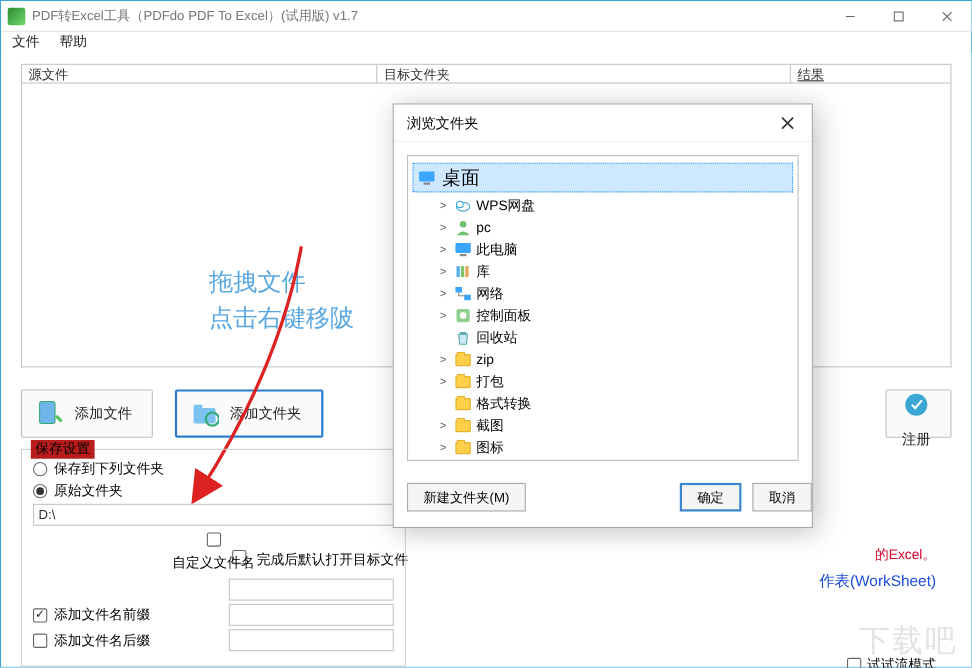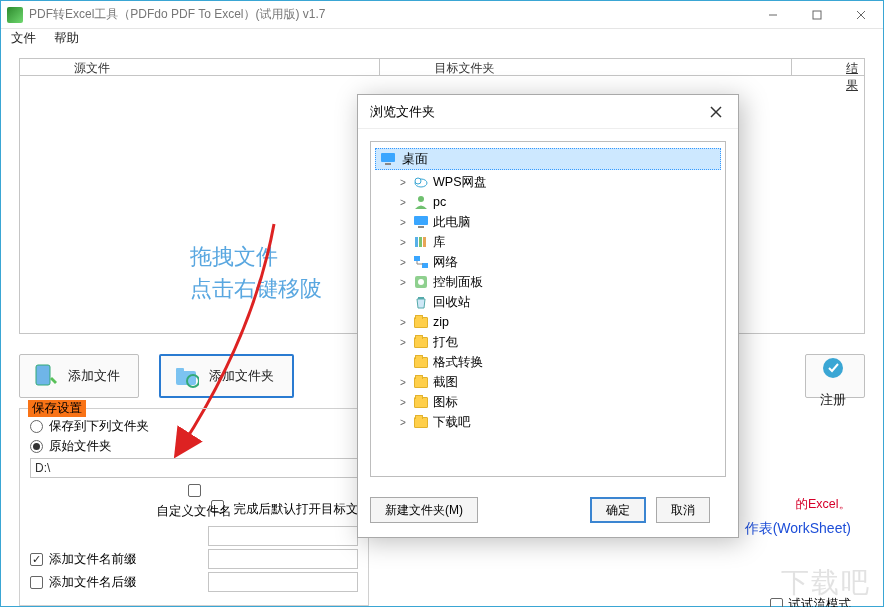--- a/index.html
+++ b/index.html
@@ -6,58 +6,58 @@
   body { margin:0; width:884px; height:607px; background:#fff; overflow:hidden; }
   .window { width:884px; height:607px; border:1px solid #3aa6d4; display:flex; flex-direction:column; }
   .titlebar { height:28px; display:flex; align-items:center; background:#fff; border-bottom:1px solid #e5e5e5; }
   .titlebar .appicon { width:16px; height:16px; margin:0 6px; background:linear-gradient(135deg,#2d8a2d,#6fd86f); border-radius:2px; position:relative;}
   .titlebar .title { font-size:12px; color:#777; flex:1; }
   .titlebar .winbtns { display:flex; }
   .titlebar .winbtn { width:44px; height:28px; display:flex; align-items:center; justify-content:center; color:#666; font-size:12px;}
   .menubar { height:24px; display:flex; align-items:center; padding:0 10px; gap:18px; font-size:12.5px; color:#222;}
   .client { flex:1; background:#fff; position:relative; padding:10px 18px 0 18px; }
   .gridhead { display:flex; border:1px solid #c5c5c5; height:18px; font-size:12px; color:#333; background:#fff;}
-  .gridhead > div { padding:1px 6px; border-right:1px solid #c5c5c5;margin-left:48px;}
+  .gridhead > div { padding:1px 6px; border-right:1px solid #c5c5c5;}
   .gridhead > div:last-child{border-right:none;text-decoration:underline;}
   .gh1{width:323px;} .gh2{width:376px;} .gh3{flex:1;}
   .dropzone { border:1px solid #c5c5c5; border-top:none; height:258px; position:relative;}
   .dzhint { position:absolute; left:170px; top:165px; color:#59a7e0; font-size:22px; line-height:32px;}
   .arrow { position:absolute; left:144px; top:138px; }
   .btnrow { display:flex; gap:20px; margin-top:20px; align-items:center; }
   .bigbtn { height:44px; border:1px solid #bfbfbf; background:#fafafa; display:flex; align-items:center; padding:0 18px 0 14px; font-size:13px; color:#222; gap:10px; border-radius:2px;}
   .bigbtn .ico { width:24px; height:26px; }
   .bigbtn.primary { border:2px solid #2a7bd1; }
   .bigbtn.reg { margin-left:auto;flex-direction:column;}
   .bigbtn.reg .ico svg{filter:none;}
   .savegroup { border:1px solid #d0d0d0; margin-top:10px; padding:6px 10px 10px 10px; position:relative; font-size:12.5px; width:350px;}
-  .savegroup .legend { position:absolute; top:-9px; left:8px; background:#f97316; padding:0 4px;text-align:right;}
+  .savegroup .legend { position:absolute; top:-9px; left:8px; background:#b91c1c; padding:0 4px;text-align:right;}
   .radioline, .chkline { display:flex; align-items:center; gap:6px; margin:3px 0;}
   .radio, .chk { width:13px; height:13px; border:1px solid #666; border-radius:50%; display:inline-flex; align-items:center; justify-content:center;}
   .radio.selected::after{content:"";width:7px;height:7px;border-radius:50%;background:#333;}
   .chk{border-radius:2px;}
   .chk.checked::after{content:"✓";font-size:11px;line-height:10px;color:#222;}
   .edit { border:1px solid #c5c5c5; height:20px; padding:0 4px; font-size:12px; color:#333; display:flex; align-items:center; background:#fff;}
   .optrow { position:absolute; left:210px; top:452px; font-size:12.5px;}
   .inforow { position:absolute; right:32px; top:448px; font-size:12.5px; color:#d6002a; }
   .inforow2{ position:absolute; right:32px; top:472px; font-size:14px; color:#1d4ed8;}
   .tryrow { position:absolute; right:32px; top:548px; font-size:12.5px; display:flex; align-items:center; gap:6px;}
   
-  .dialog { position:absolute; left:357px; top:94px; width:382px; height:444px; background:#fff; border:1px solid #a9a9a9; box-shadow:4px 4px 24px rgba(0,0,0,0.25); display:flex; flex-direction:column;}
+  .dialog { position:absolute; left:357px; top:94px; width:382px; height:386px; background:#fff; border:1px solid #a9a9a9; box-shadow:4px 4px 24px rgba(0,0,0,0.25); display:flex; flex-direction:column;}
   .dtitle { height:34px; display:flex; align-items:center; padding:0 12px; font-size:13px; border-bottom:1px solid #eee;}
   .dtitle .spacer{flex:1;}
   .dclose{width:20px;height:20px;display:flex;align-items:center;justify-content:center;color:#333;font-size:14px;}
   .tree { flex:1; margin:12px 12px 10px 12px; border:1px solid #bdbdbd; padding:6px 4px; overflow:auto; position:relative;}
-  .tree-sel { background:#cde8ff; border:1px dotted #3399ff; margin-bottom:2px; padding:1px 4px; display:flex; align-items:center; gap:6px; font-size:13px;}
+  .tree-sel { background:#cde8ff; border:1px dotted #3399ff; margin-bottom:2px; padding:1px 4px; display:flex; align-items:center; gap:6px; font-size:17px;}
   .node { display:flex; align-items:center; font-size:12.5px; height:20px; gap:4px; padding-left:8px;}
   .node.l2{padding-left:22px;}
   .toggler{width:12px;color:#666;font-size:10px;text-align:center;}
   .ticon{width:16px;height:16px;display:flex;align-items:center;justify-content:center;}
   .folder{width:14px;height:11px;background:#ffcf4a;border-radius:1px;position:relative;border:1px solid #e2b22c;}
   .folder::before{content:"";position:absolute;top:-3px;left:0;width:6px;height:3px;background:#ffcf4a;border:1px solid #e2b22c;border-bottom:none;border-radius:1px 1px 0 0;}
-  .dbtns { display:flex; gap:10px; padding:10px 28px 14px 12px; align-items:center;}
+  .dbtns { display:flex; gap:10px; padding:10px 0 14px 12px; align-items:center;}
   .dbtn { height:26px; border:1px solid #a9a9a9; background:#f5f5f5; font-size:12px; padding:0 14px; display:flex; align-items:center;}
   .dbtn.default{border:2px solid #3b85d1;}
   .dbtns .gap{flex:1;}
   .watermark { position:absolute; right:12px; bottom:4px; font-size:28px; color:#d0d0d0; font-family:"Arial Black",sans-serif; letter-spacing:2px; opacity:0.6;}
 </style>
 </head>
 <body>
 
 <div class="window">
 

